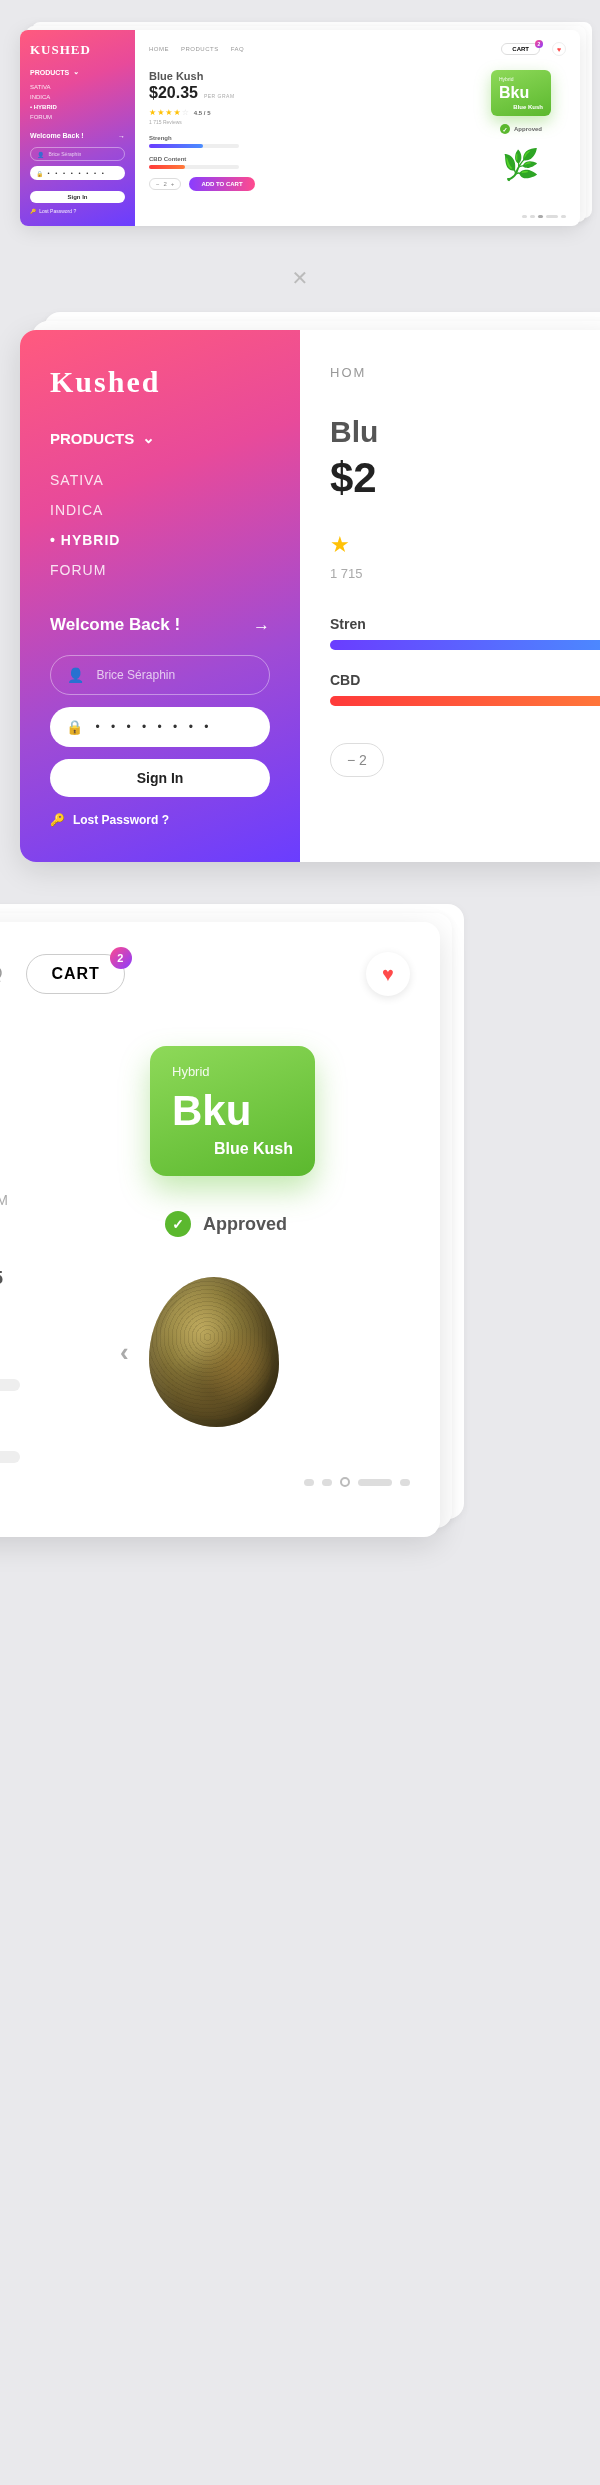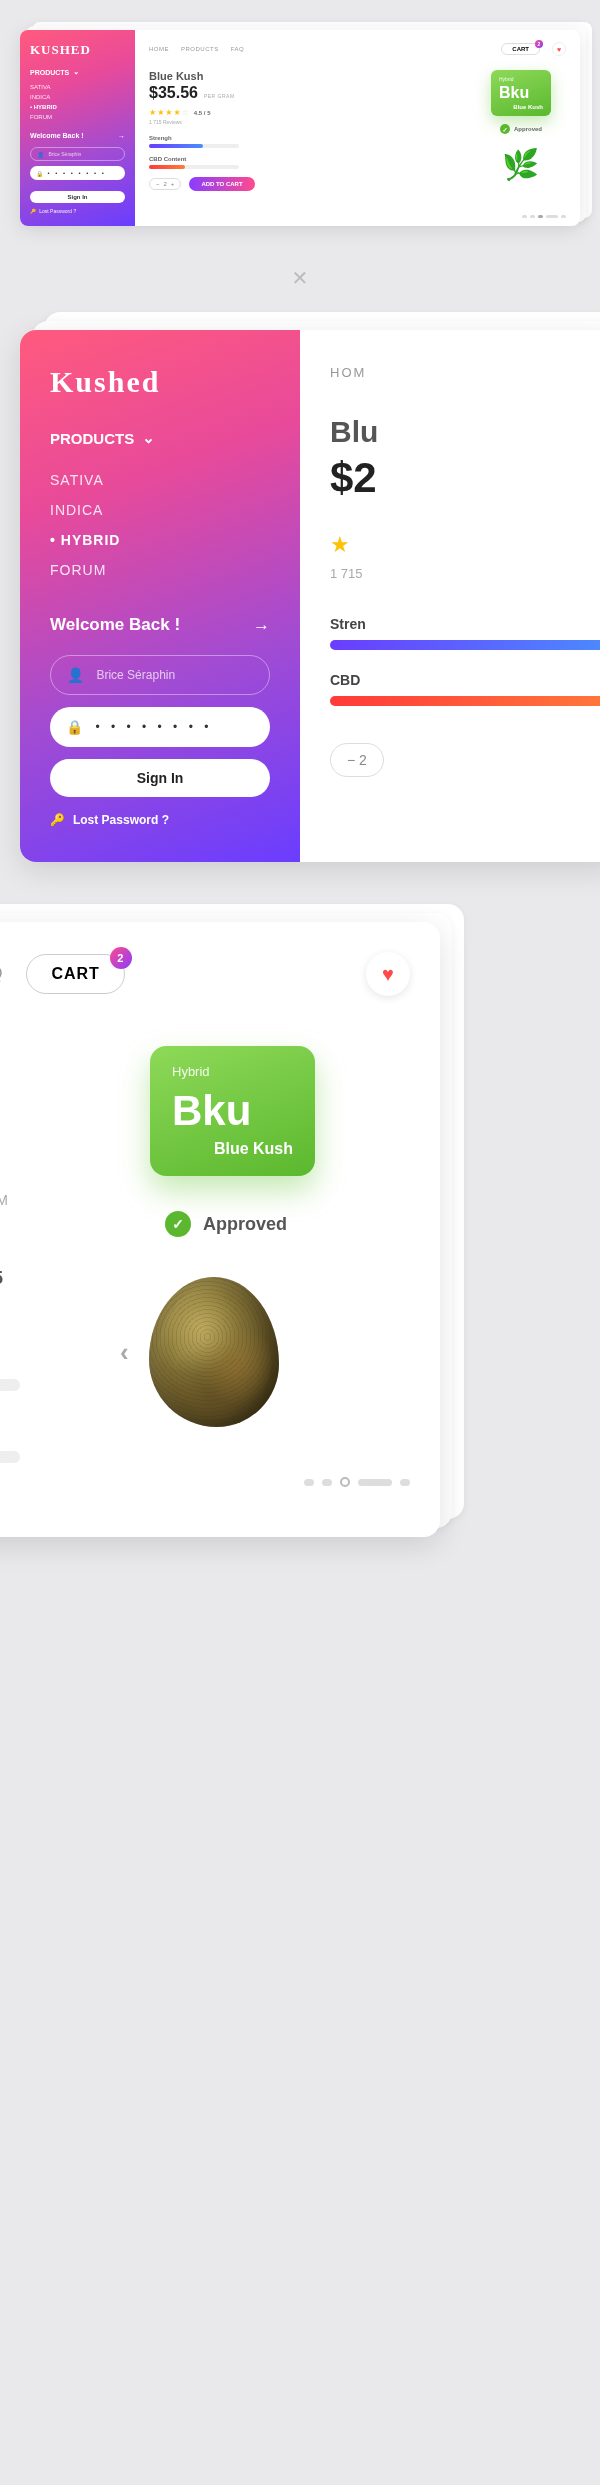--- a/index.html
+++ b/index.html
@@ -164,21 +164,21 @@
         <span class="nav-link">FAQ</span>
         <div class="cart-btn"><span>CART</span><span class="cart-badge">2</span></div>
         <div class="heart-btn">
             <span>♥</span>
           </div>
       </nav>
       <div class="product-row">
         <div class="product-info">
           <div class="pname">Blue Kush</div>
           <div class="price-row">
-              <span class="price">$35.56</span>
+              <span class="price">$20.35</span>
               <span class="pergram">PER GRAM</span>
             </div>
           <div class="stars">
             <span class="star">★</span>
               <span class="star">★</span>
               <span class="star">★</span>
               <span class="star">★</span>
               <span class="star empty">☆</span>
             <span class="rating-txt">4.5 / 5</span>
           </div>

